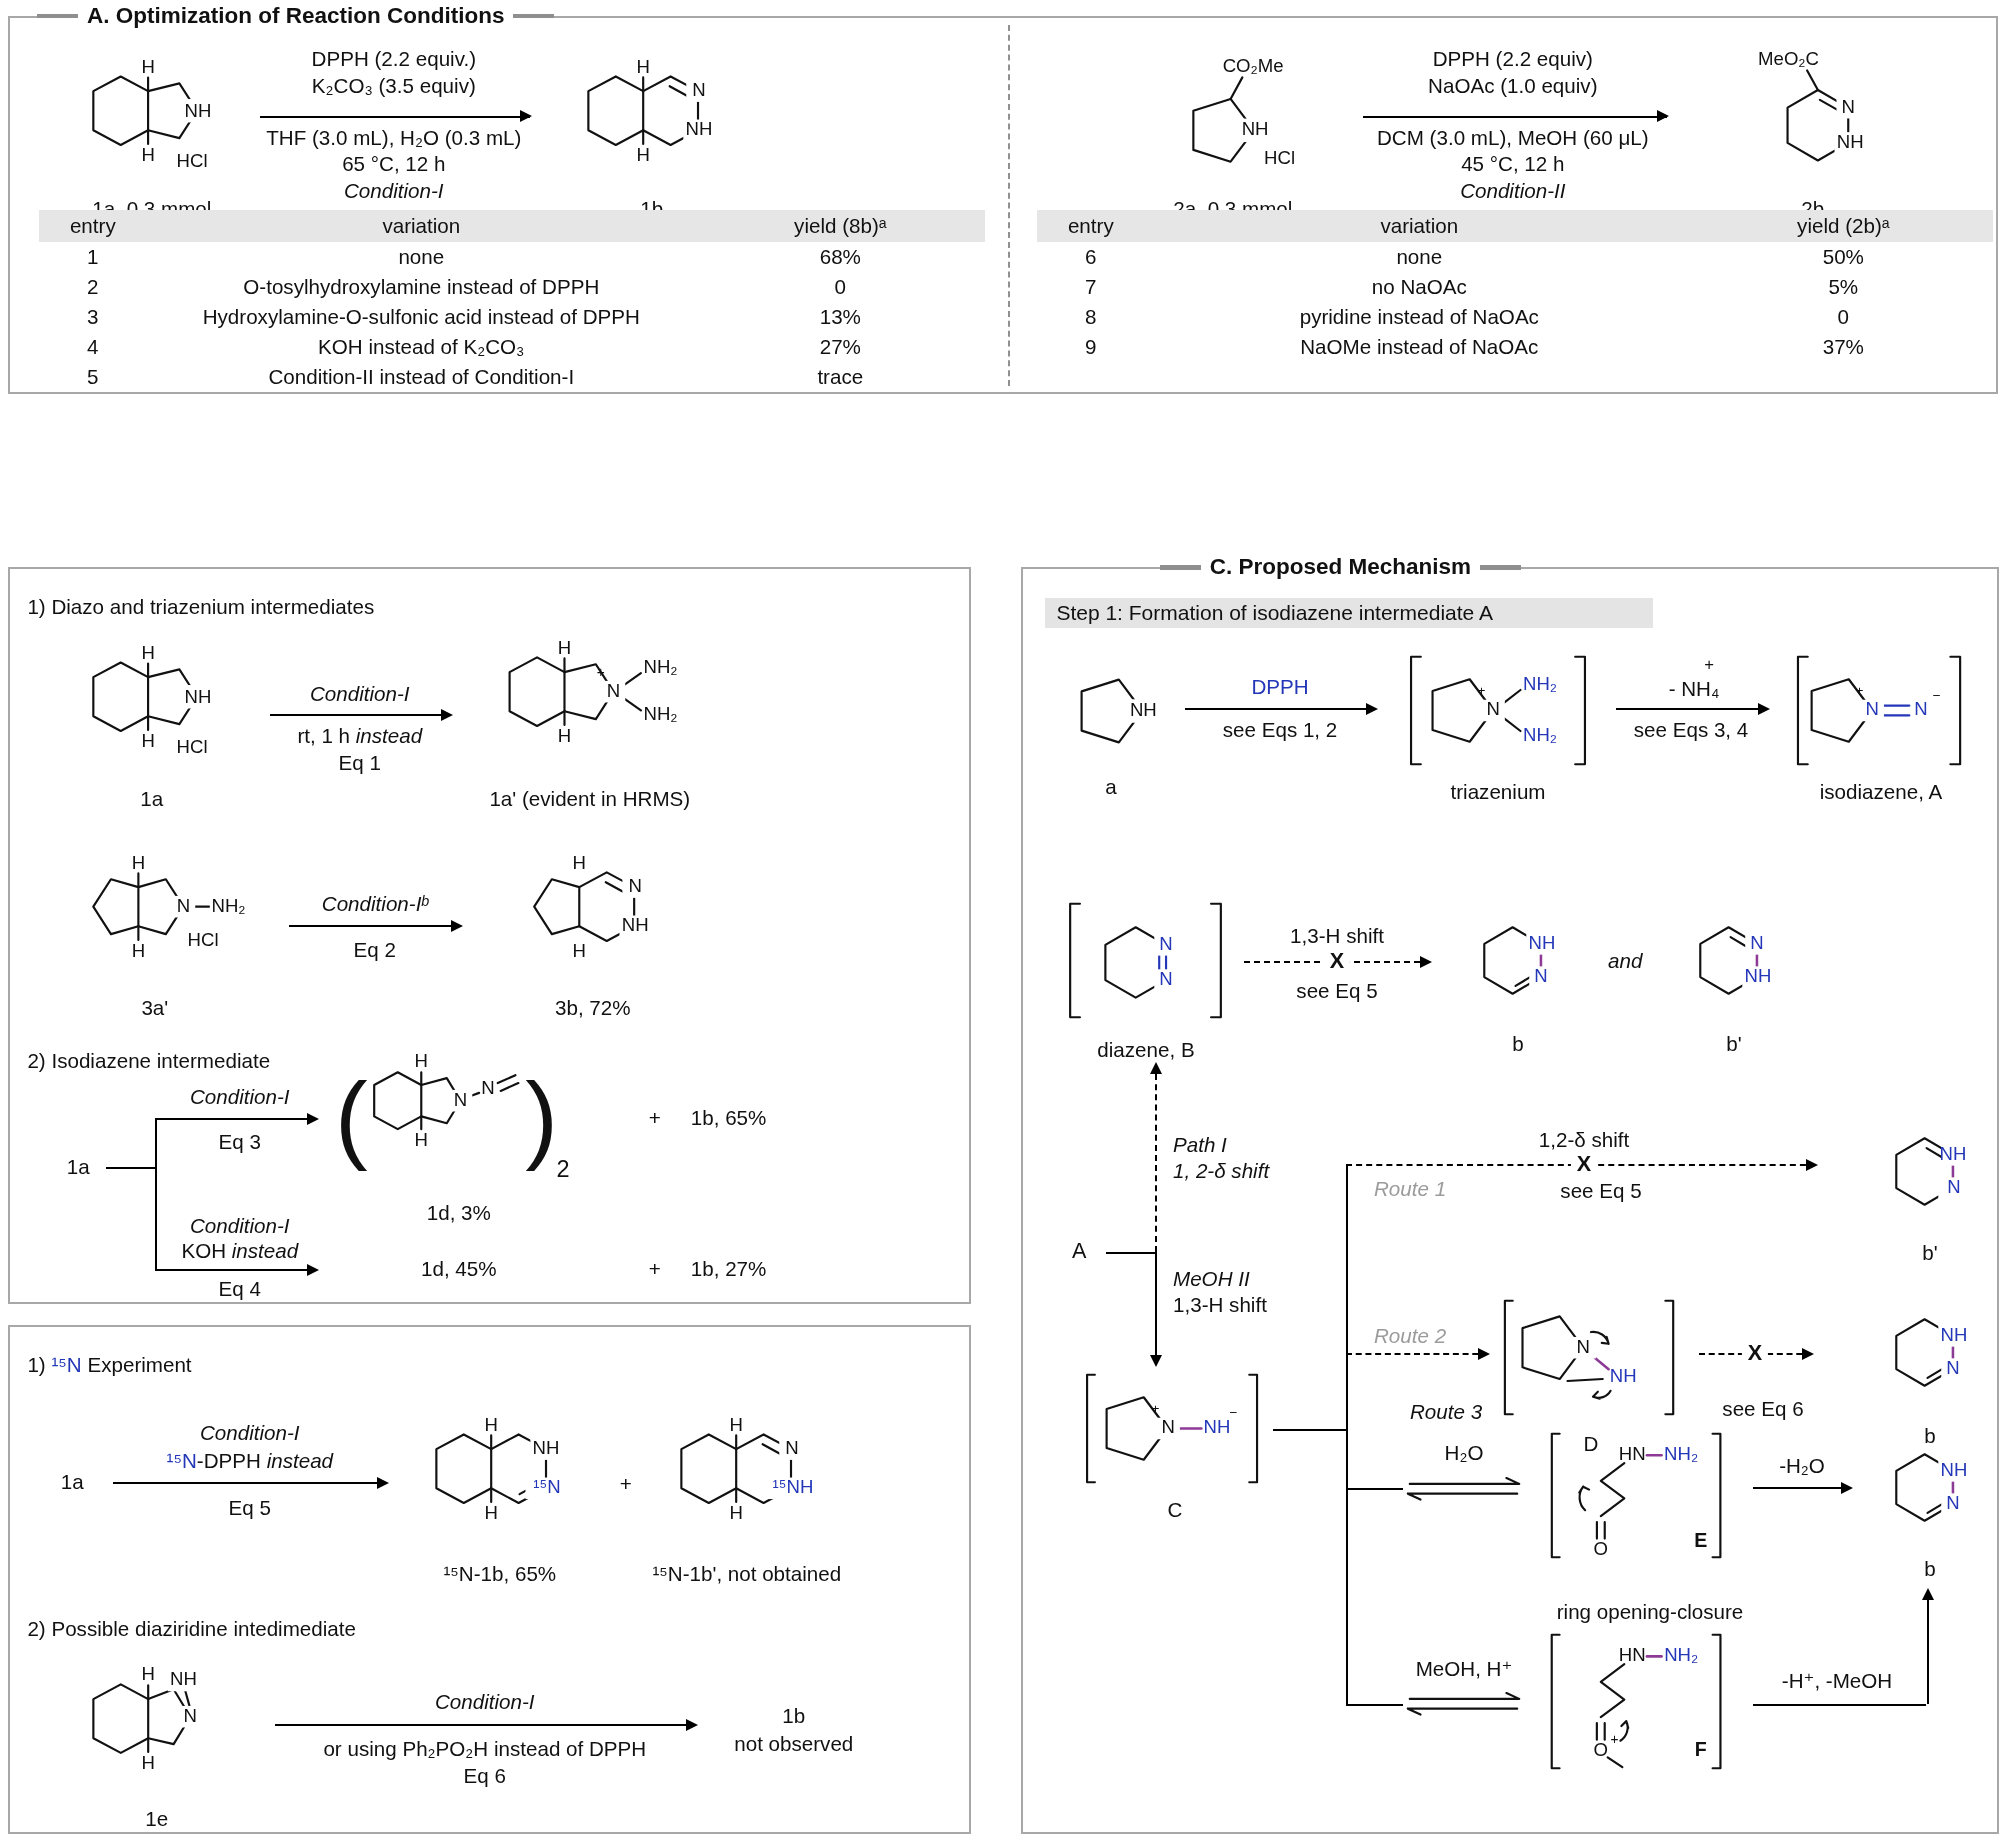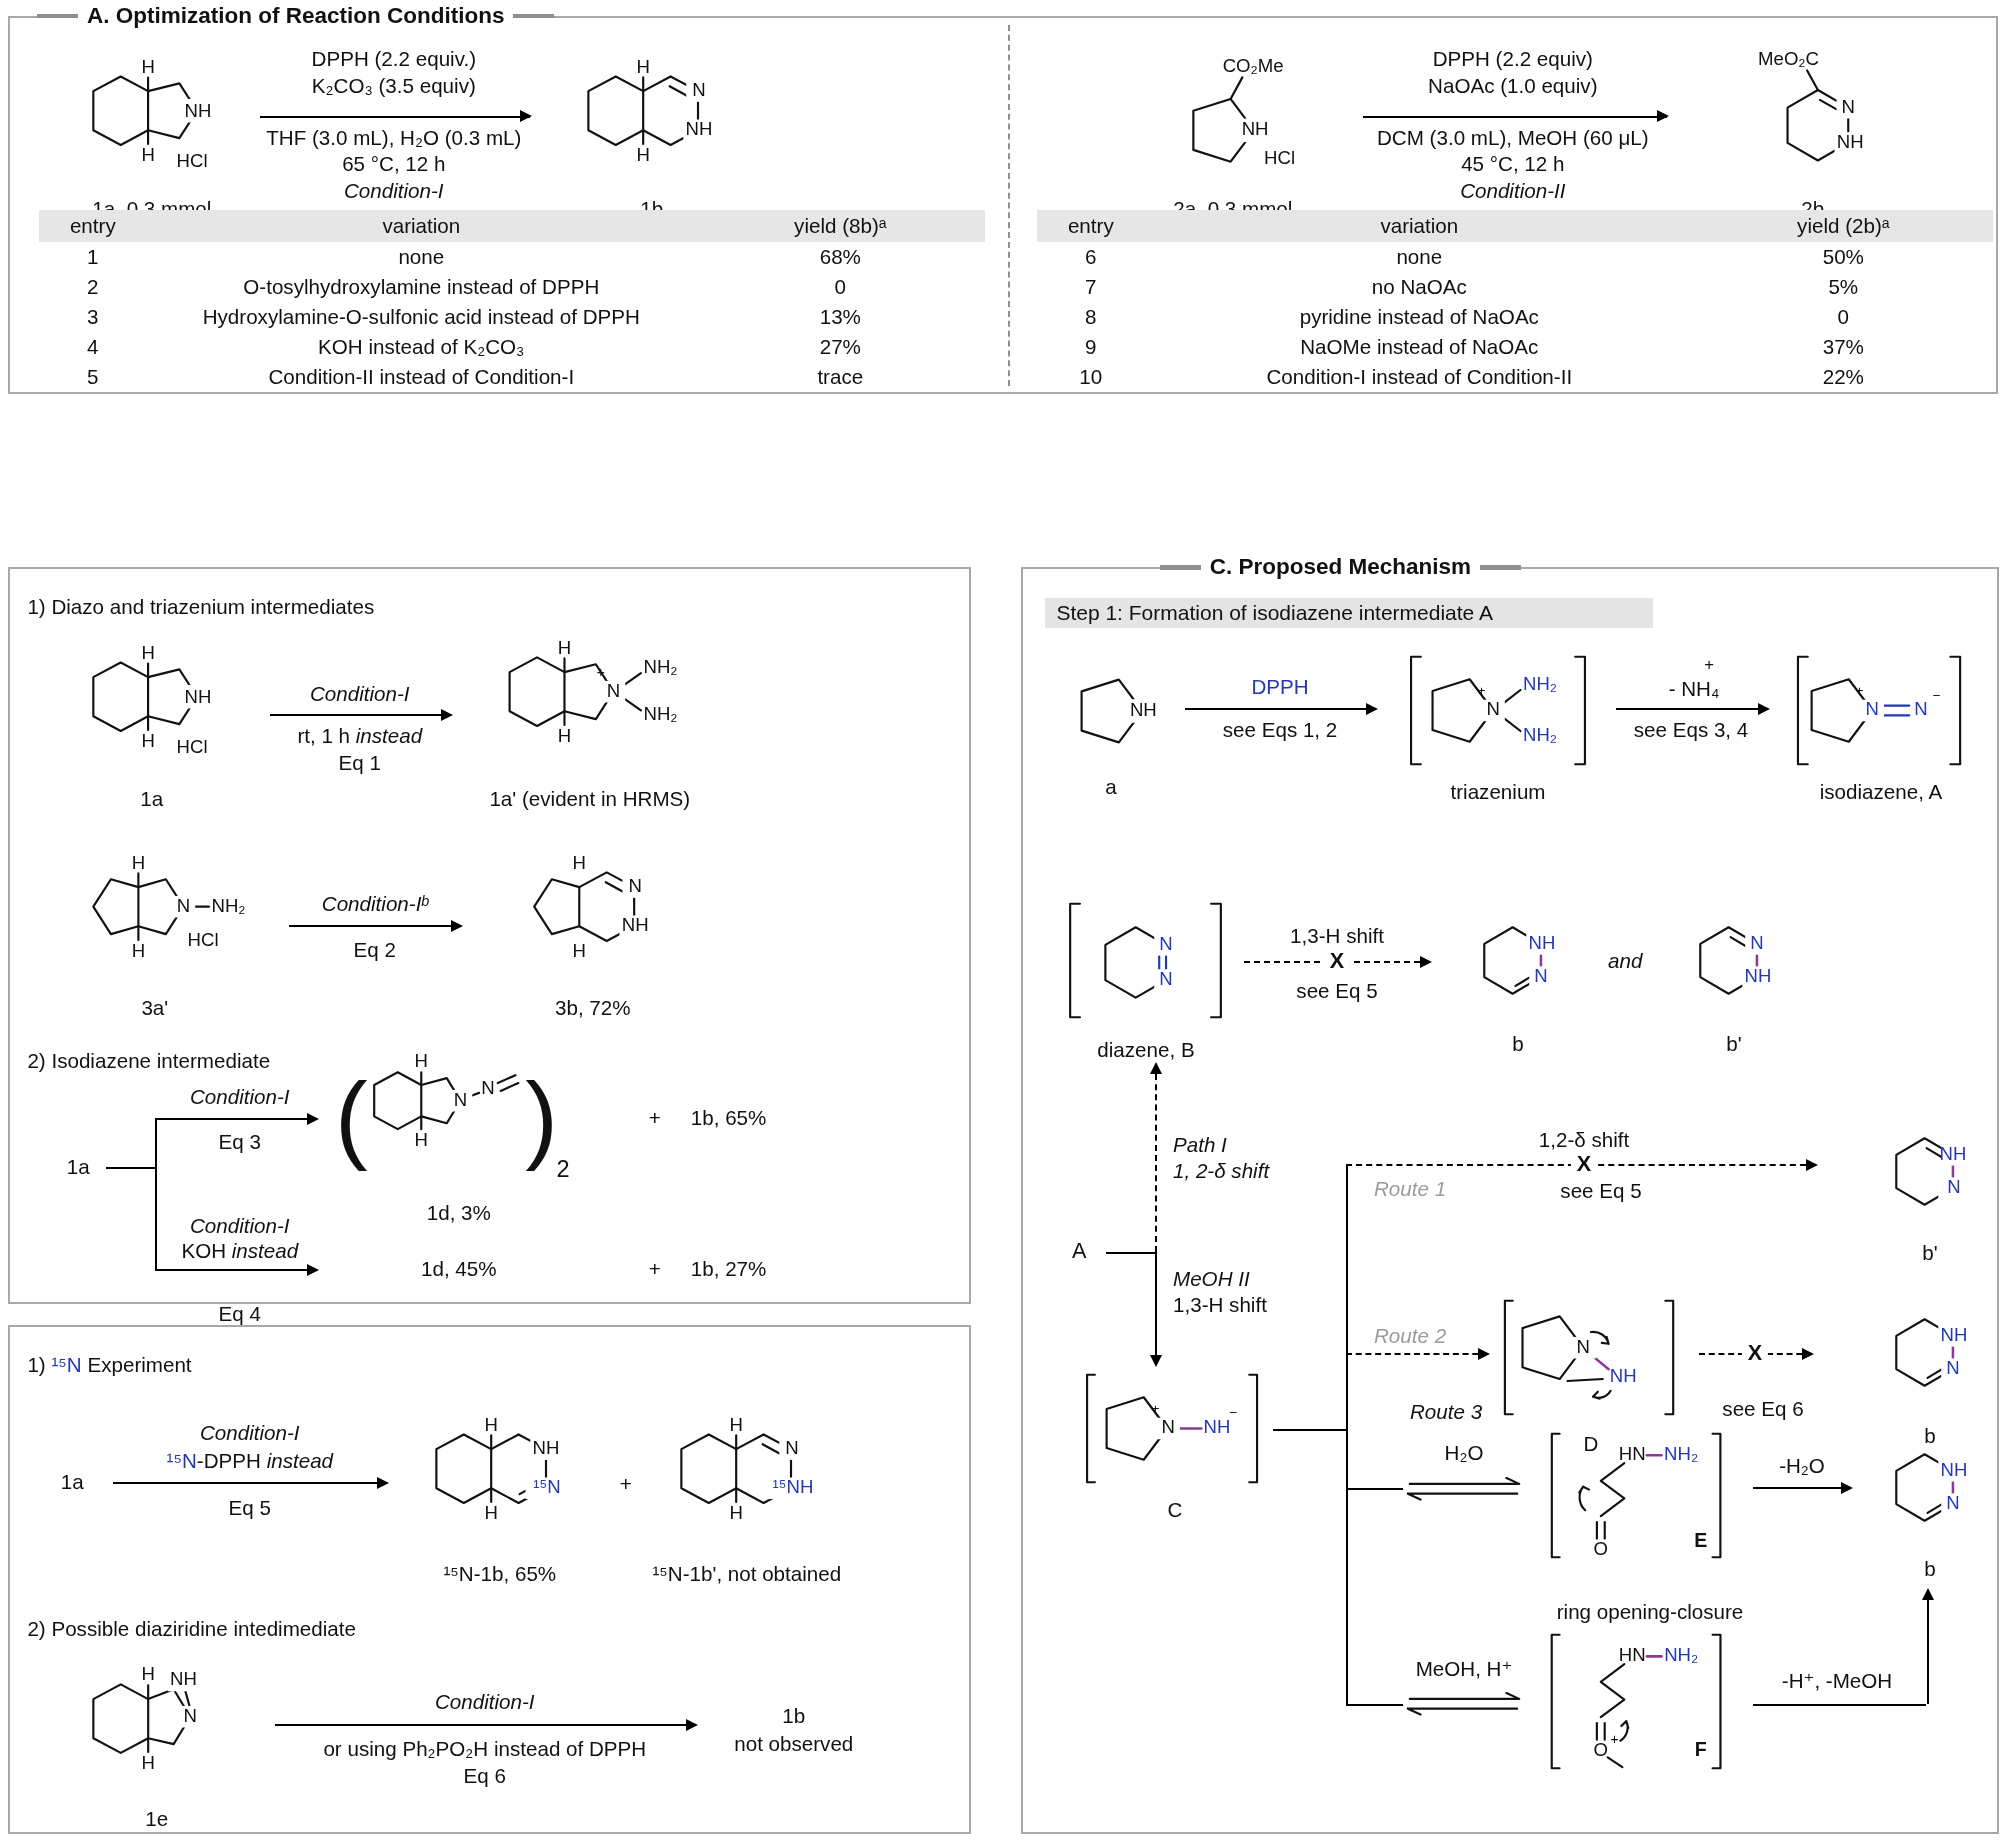--- a/index.html
+++ b/index.html
@@ -168,25 +168,20 @@
     <div class="trow">
           <div class="tc cw1">8</div>
           <div class="tc cw2">pyridine instead of NaOAc</div>
           <div class="tc cw4">0</div>
         </div>
     <div class="trow">
           <div class="tc cw1">9</div>
           <div class="tc cw2">NaOMe instead of NaOAc</div>
           <div class="tc cw4">37%</div>
         </div>
-    <div class="trow">
-          <div class="tc cw1">10</div>
-          <div class="tc cw2">Condition-I instead of Condition-II</div>
-          <div class="tc cw4">22%</div>
-        </div>
   </div>
 </section>
 
 <section class="panel" style="left:7.8px;top:567px;width:963px;height:737px">
   <div class="t" style="left:17.6px;top:25.5px"><span class="b">1)</span><span> Diazo and triazenium intermediates</span></div>
 
   <svg class="abs" style="left:54px;top:64px" width="176" height="147" viewBox="0 0 180 150">
     <path class="bd" d="M58 30 L30 45 L30 85 L58 100 L86 85 L86 45 Z"></path>
     <path class="bd" d="M86 45 L118 37 L136 65 L118 93 L86 85"></path>
     <path class="bd" d="M86 45 L86 31 M86 85 L86 99"></path>
@@ -268,21 +263,21 @@
     <text class="at" x="158" y="62">N</text>
     <text class="at" x="90" y="35">H</text>
     <text class="at" x="90" y="115">H</text>
   </svg>
   <div class="t c" style="left:449px;top:632px"><span class="b">1d</span><span>, 3%</span></div>
   <div class="t c" style="left:645px;top:537px">+</div>
   <div class="t" style="left:681px;top:537px"><span class="b">1b</span><span>, 65%</span></div>
   <div class="arrow" style="left:145px;top:700px;width:162px"></div>
   <div class="t c i" style="left:230px;top:645px">Condition-I</div>
   <div class="t c" style="left:230px;top:670px"><span>KOH </span><span class="i">instead</span></div>
-  <div class="t c b" style="left:230px;top:733px">Eq 4</div>
+  <div class="t c b" style="left:230px;top:708px">Eq 4</div>
   <div class="t c" style="left:449px;top:688px"><span class="b">1d</span><span>, 45%</span></div>
   <div class="t c" style="left:645px;top:688px">+</div>
   <div class="t" style="left:681px;top:688px"><span class="b">1b</span><span>, 27%</span></div>
 </section>
 
 <section class="panel" style="left:1021px;top:567px;width:978px;height:1267px">
   <div class="ptitle" style="left:137px">
     <span class="bar"></span>
     <span class="txt">C. Proposed Mechanism</span>
     <span class="bar"></span>

